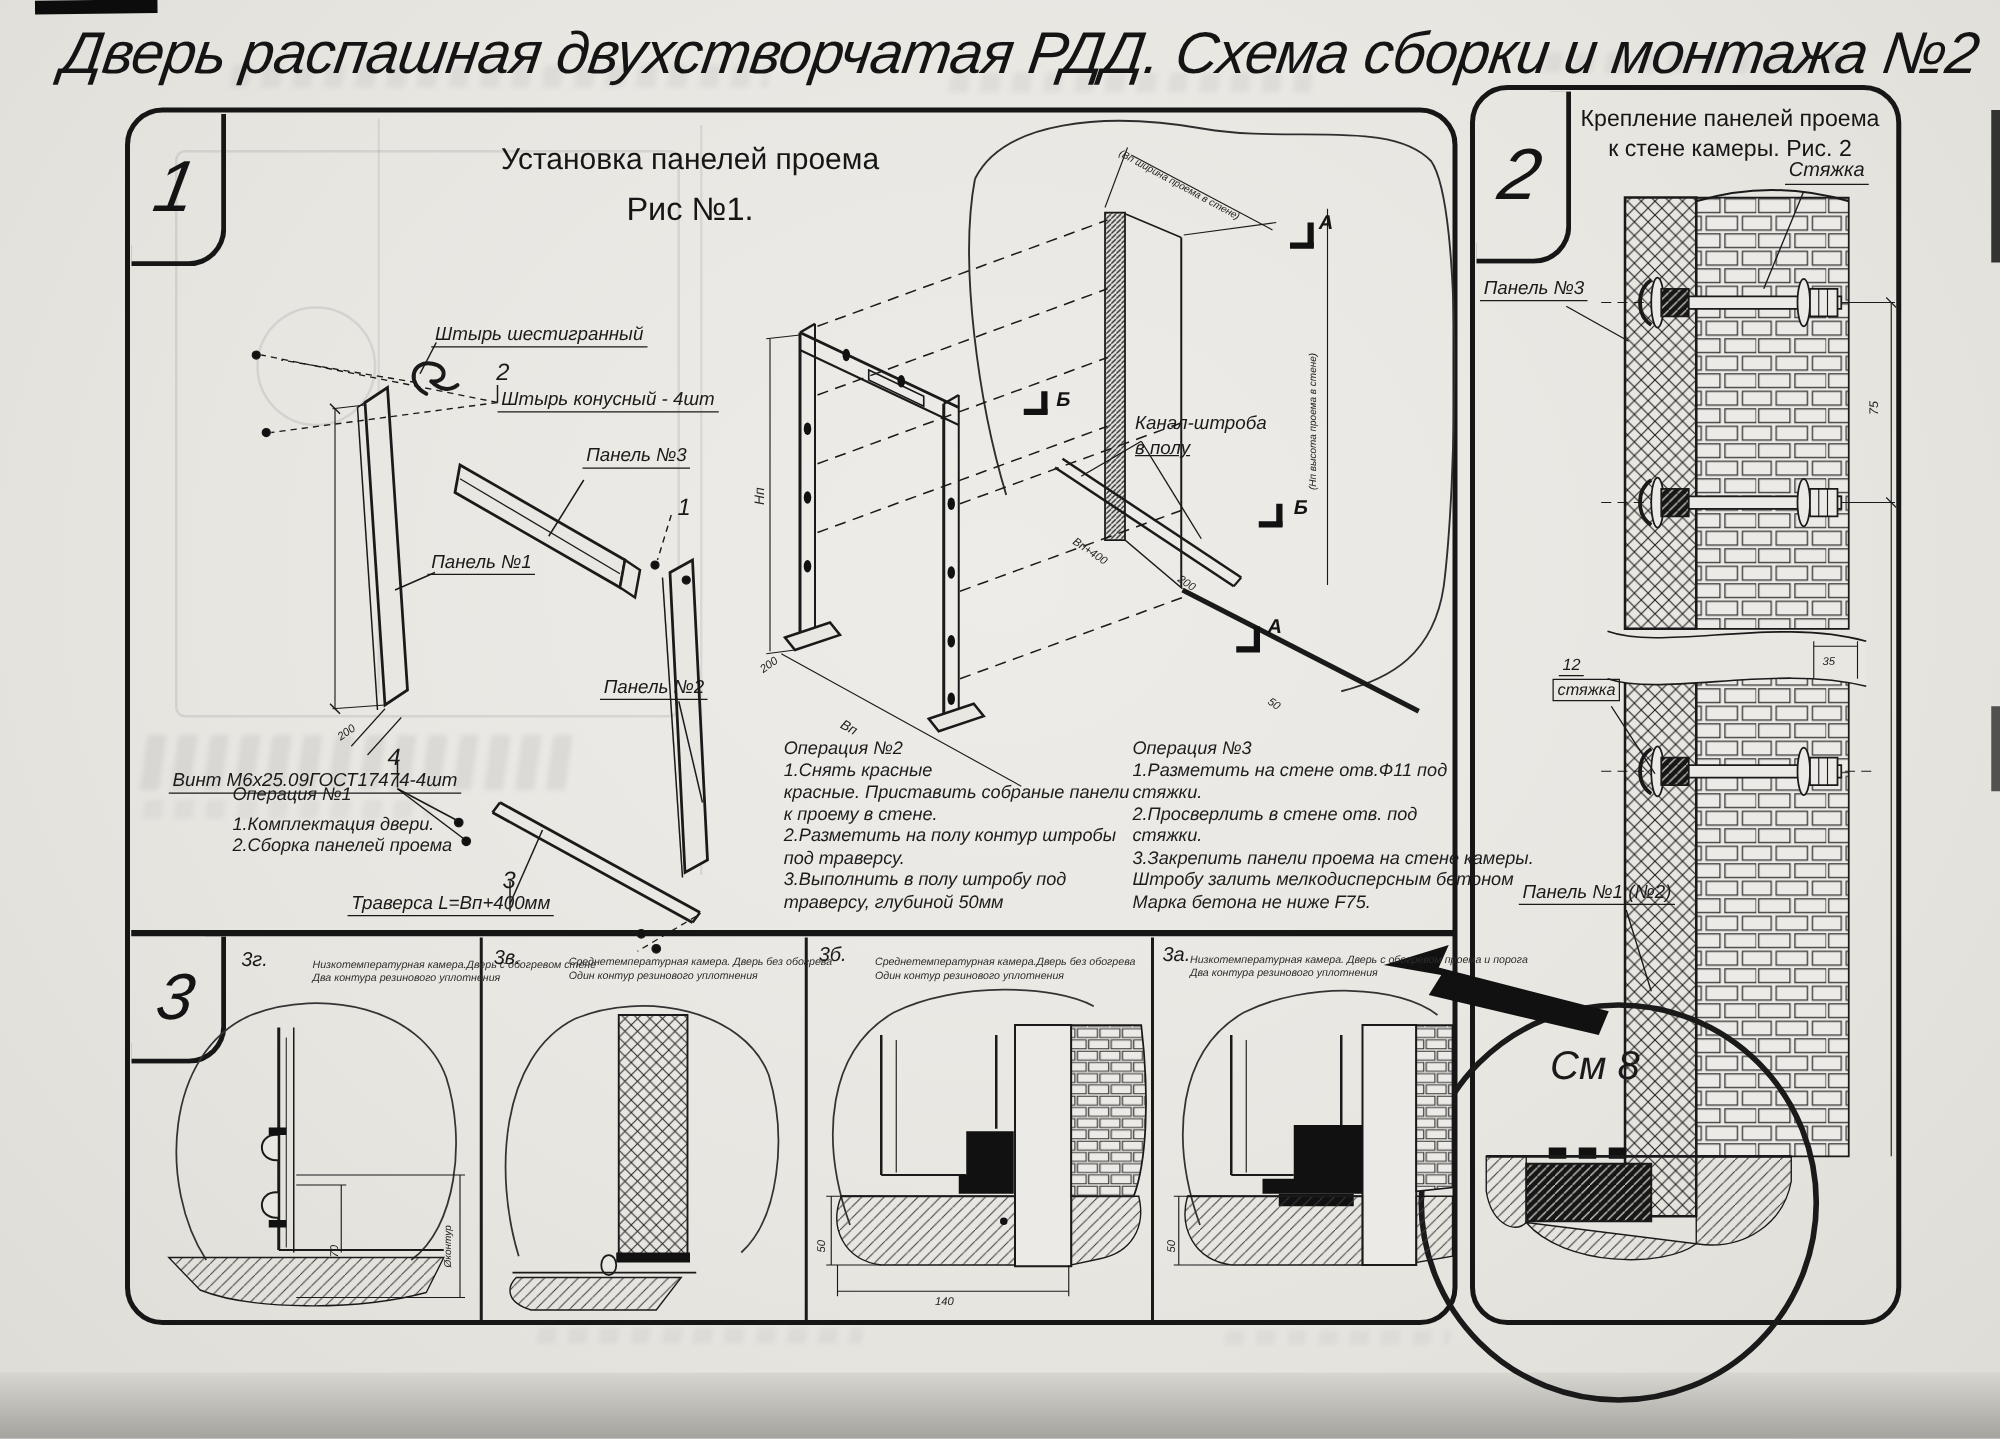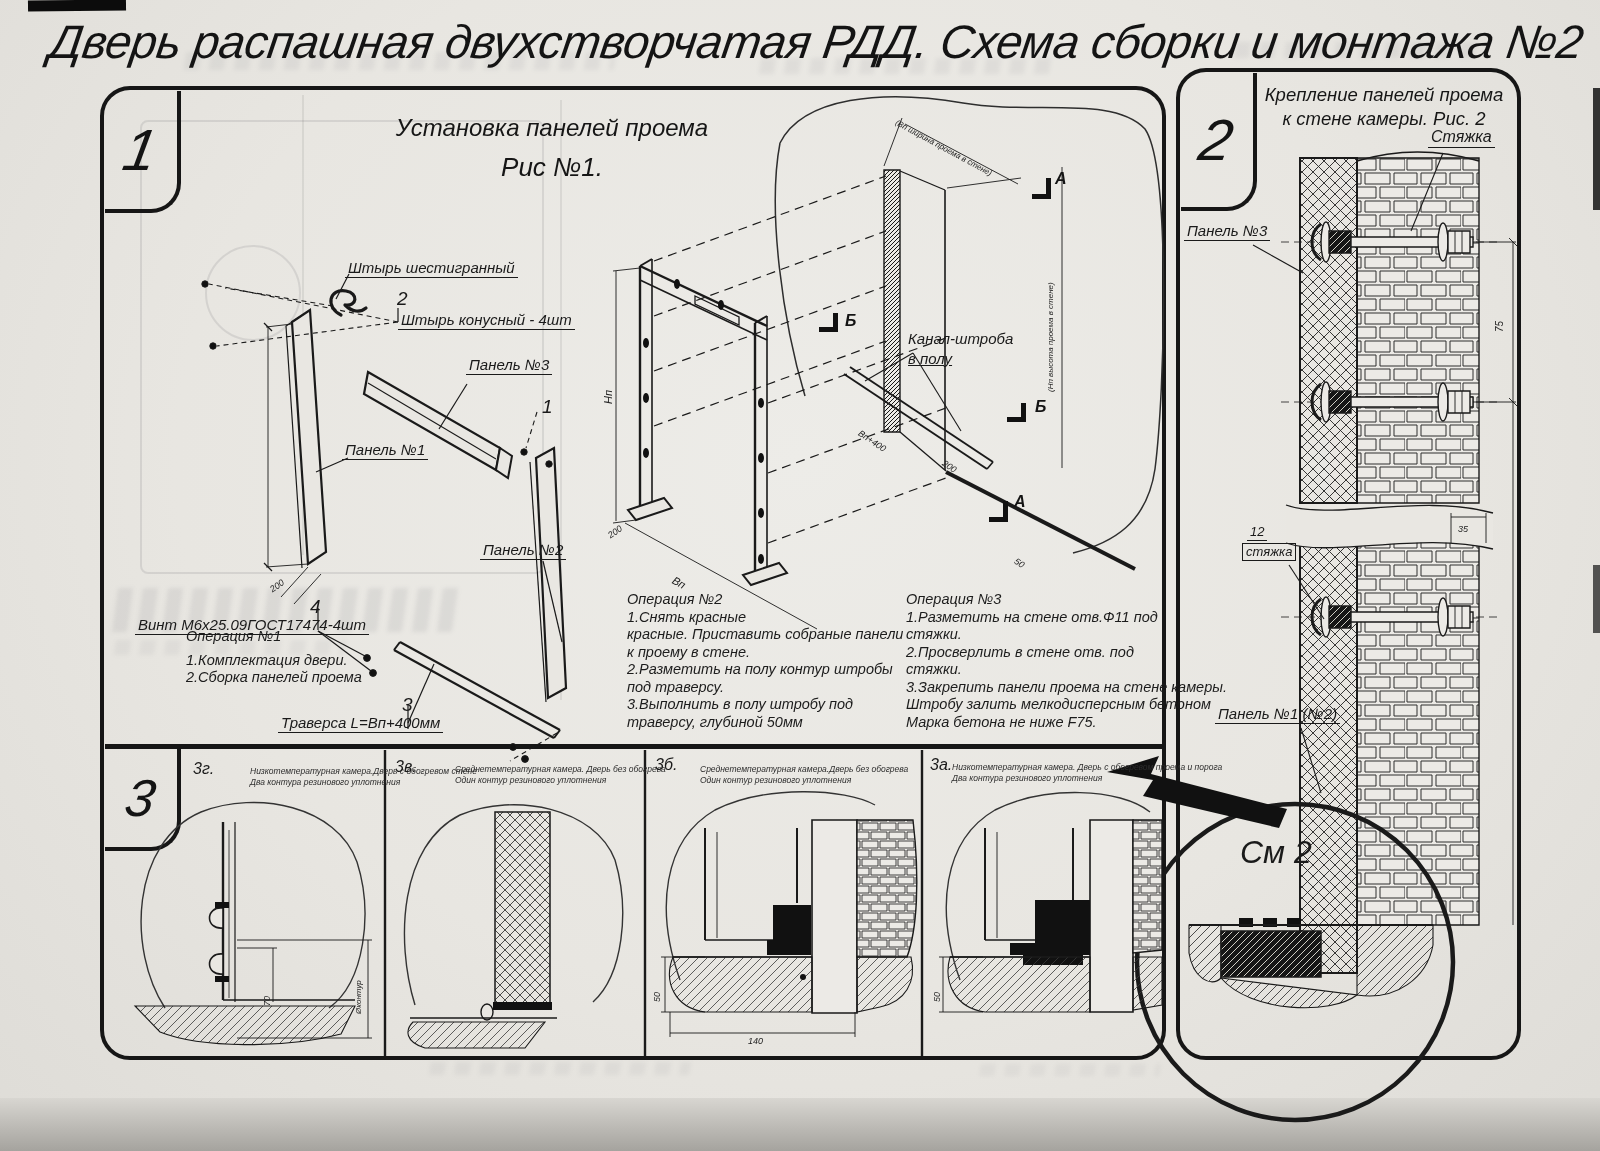--- a/index.html
+++ b/index.html
@@ -14,21 +14,21 @@
     font-style:italic;font-size:47px;letter-spacing:-0.5px;color:#141414;
     transform:skewX(-8deg);transform-origin:0 0;
   }
   .frame{position:absolute;border:4.5px solid #161616;border-radius:30px;background:transparent;}
   .badge{
     position:absolute;border-right:4.5px solid #161616;border-bottom:4.5px solid #161616;
     border-radius:0 0 30px 0;display:flex;align-items:center;justify-content:center;
     font-style:italic;color:#141414;
   }
   .divider{position:absolute;background:#161616;}
-  .h1{position:absolute;font-style:italic;text-align:center;color:#161616;}
+  .h1{position:absolute;text-align:center;color:#161616;}
   .lbl{position:absolute;font-style:italic;font-size:15px;white-space:nowrap;color:#1a1a1a;}
   .ul{border-bottom:1.4px solid #1a1a1a;padding:0 3px 1px 3px;}
   .box{border:1.2px solid #1a1a1a;padding:0 3px 1px 3px;}
   .num{position:absolute;font-style:italic;font-size:19px;color:#1a1a1a;}
   .op{position:absolute;font-style:italic;font-size:14.5px;line-height:17.5px;white-space:nowrap;color:#1c1c1c;}
   .op .t{margin-bottom:6px;}
   .tiny{position:absolute;font-style:italic;font-size:8.5px;line-height:10.5px;white-space:nowrap;color:#2c2c2c;}
   .dim{position:absolute;font-style:italic;font-size:9px;white-space:nowrap;color:#222;}
   .dim11{font-size:11px;}
   .dim8{font-size:8px;}
@@ -465,21 +465,21 @@
   <div>Марка бетона не ниже  F75.</div>
 </div>
 
 <div class="h1" style="left:1258px;top:84px;width:252px;font-size:18.5px;">Крепление панелей проема</div>
 <div class="h1" style="left:1258px;top:108px;width:252px;font-size:18.5px;">к стене камеры. Рис. 2</div>
 <div class="lbl ul" style="left:1428px;top:128px;font-size:16px;">Стяжка</div>
 <div class="lbl ul" style="left:1184px;top:222px;">Панель №3</div>
 <div class="lbl ul" style="left:1247px;top:524px;font-size:13px;">12</div>
 <div class="lbl box" style="left:1242px;top:543px;font-size:13px;">стяжка</div>
 <div class="lbl ul" style="left:1215px;top:705px;">Панель №1 (№2)</div>
-<div class="lbl" style="left:1240px;top:834px;font-size:32px;">См 2</div>
+<div class="lbl" style="left:1240px;top:834px;font-size:32px;">См 8</div>
 <div class="dim vdim" style="left:1494px;top:332px;font-size:10px;">75</div>
 <div class="dim" style="left:1458px;top:524px;">35</div>
 
 <div class="lbl" style="left:193px;top:760px;font-size:16px;">3г.</div>
 <div class="tiny" style="left:250px;top:766px;">
   <div>Низкотемпературная камера.Дверь с обогревом стене</div>
   <div>Два контура резинового уплотнения</div>
 </div>
 <div class="lbl" style="left:395px;top:758px;font-size:16px;">3в.</div>
 <div class="tiny" style="left:455px;top:764px;">

